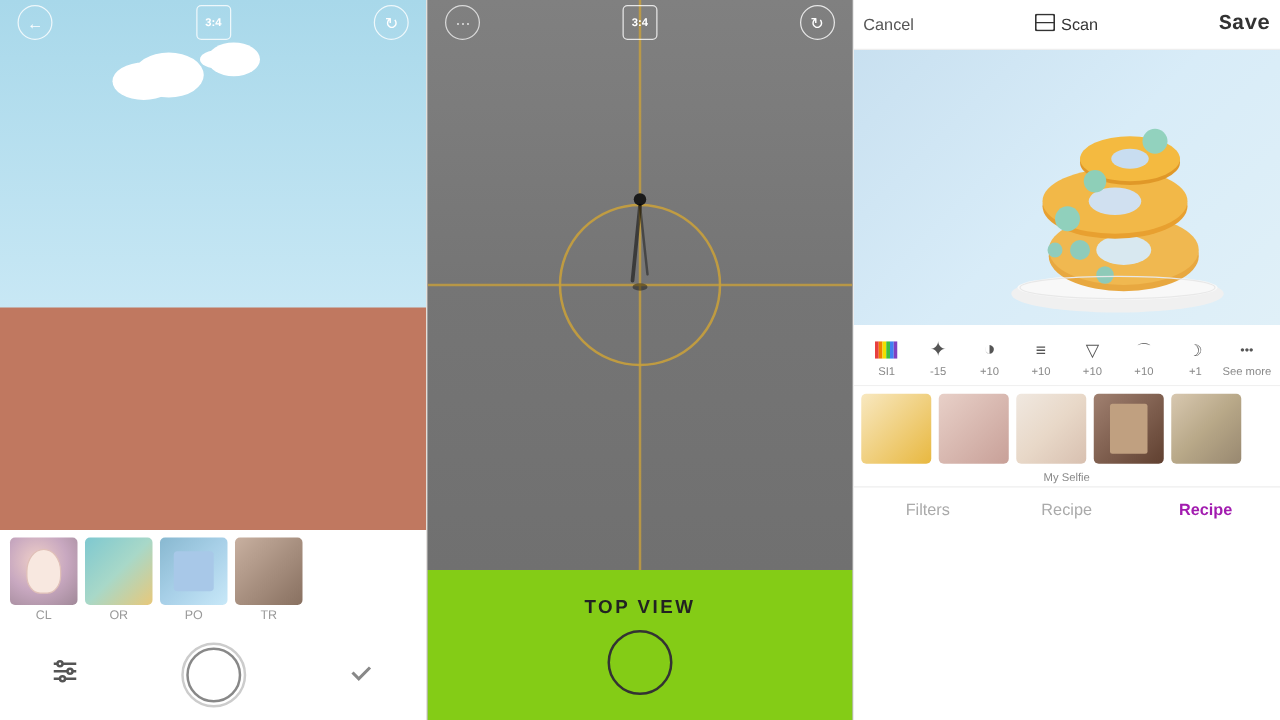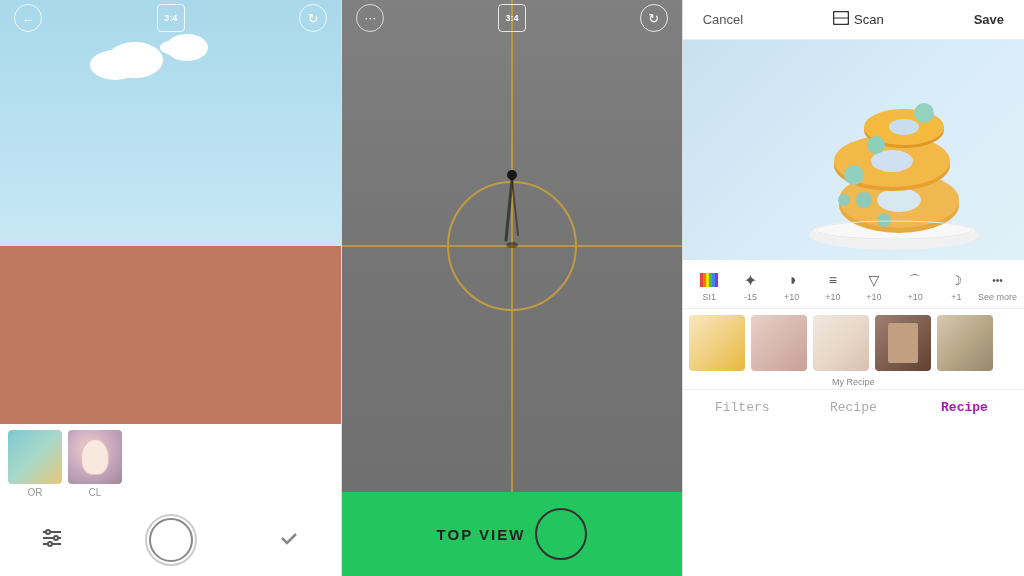--- a/index.html
+++ b/index.html
@@ -267,24 +267,24 @@
       width: 28px; height: 28px;
       border-radius: 50%;
       border: 1.5px solid rgba(255,255,255,0.7);
       display: flex; align-items: center; justify-content: center;
       color: white;
       font-size: 12px;
     }
 
     
     .yellow-bottom {
-      background: #22c55e;
-      height: 84px;
-      display: flex;
-      flex-direction: row;
+      background: #84cc16;
+      height: 120px;
+      display: flex;
+      flex-direction: column;
       align-items: center;
       justify-content: center;
       gap: 10px;
     }
 
     .top-view-label {
       font-size: 15px;
       font-weight: 700;
       letter-spacing: 2px;
       color: #222;
@@ -304,21 +304,21 @@
       background: white;
       display: flex;
       flex-direction: column;
     }
 
     .right-top-bar {
       height: 40px;
       display: flex;
       align-items: center;
       justify-content: space-between;
-      padding: 0 20px;
+      padding: 0 8px;
       border-bottom: 1px solid #eee;
     }
 
     .cancel-btn {
       font-size: 13px;
       color: #555;
       cursor: pointer;
     }
 
     .scan-btn {
@@ -326,24 +326,25 @@
       color: #333;
       font-weight: 500;
       display: flex;
       align-items: center;
       gap: 5px;
       cursor: pointer;
       justify-content: space-between;
     }
 
     .save-btn {
-      font-size: 13px;
+      font-size: 17px;
       color: #333;
       font-weight: 600;
       cursor: pointer;
+      font-family: Liberation Mono, monospace;
     }
 
     
     .right-photo {
       height: 220px;
       position: relative;
       overflow: hidden;
       background: #d0e8f0;
     }
 
@@ -416,21 +417,20 @@
       border-radius: 4px;
       overflow: hidden;
     }
 
     
     .bottom-tabs-right {
       display: flex;
       background: white;
       border-top: 1px solid #eee;
       padding: 10px 4px;
-      font-family: Liberation Mono, monospace;
     }
 
     .btab {
       flex: 1;
       text-align: center;
       font-size: 13px;
       color: #aaa;
       cursor: pointer;
     }
 
@@ -470,30 +470,40 @@
     <div class="top-bar">
       <div class="icon-btn">←</div>
       <div class="ratio-btn">3:4</div>
       <div class="icon-btn">↻</div>
     </div>
   </div>
 
 
   <div class="filter-thumbs">
     <div class="filter-thumb">
-      <div class="thumb-img thumb-or"></div>
-      <div class="thumb-label">OR</div>
-    </div>
-    <div class="filter-thumb">
       <div class="thumb-img" style="background: radial-gradient(circle at 40% 35%, #f0d0c8, #c8a8c0, #a08898);">
         <div style="width:100%;height:100%;display:flex;align-items:center;justify-content:center;">
           <div style="width:28px;height:36px;background:#f8e8e0;border-radius:50% 50% 40% 40%;border:1px solid #e0c0b8;"></div>
         </div>
       </div>
       <div class="thumb-label">CL</div>
+    </div>
+    <div class="filter-thumb">
+      <div class="thumb-img thumb-or"></div>
+      <div class="thumb-label">OR</div>
+    </div>
+    <div class="filter-thumb">
+      <div class="thumb-img thumb-po" style="display:flex;align-items:center;justify-content:center;">
+        <div style="width:32px;height:32px;background:#a8c8e8;border-radius:3px;"></div>
+      </div>
+      <div class="thumb-label">PO</div>
+    </div>
+    <div class="filter-thumb">
+      <div class="thumb-img thumb-tr"></div>
+      <div class="thumb-label">TR</div>
     </div>
   </div>
 
   <div class="bottom-controls">
     <div class="bottom-icon">
       <svg width="24" height="24" viewBox="0 0 24 24" fill="none" stroke="#555" stroke-width="2">
         <line x1="3" y1="6" x2="21" y2="6"></line>
         <line x1="3" y1="12" x2="21" y2="12"></line>
         <line x1="3" y1="18" x2="21" y2="18"></line>
         <circle cx="8" cy="6" r="2" fill="white" stroke="#555"></circle>
@@ -656,20 +666,20 @@
     <div class="recipe-thumb">
       <div class="recipe-thumb-img" style="background:linear-gradient(135deg,#a08070,#806050,#604030);display:flex;align-items:center;justify-content:center;">
         <div style="width:30px;height:40px;background:#c0a080;border-radius:2px;"></div>
       </div>
     </div>
     <div class="recipe-thumb">
       <div class="recipe-thumb-img" style="background:linear-gradient(135deg,#d8c8b0,#b8a888,#988870);"></div>
     </div>
   </div>
 
-  <div class="my-recipe-label">My Recipe</div>
+  <div class="my-recipe-label">My Selfie</div>
 
   <div class="bottom-tabs-right">
     <div class="btab">Filters</div>
     <div class="btab">Recipe</div>
     <div class="btab active">Recipe</div>
   </div>
 </div>
 
 </body></html>

